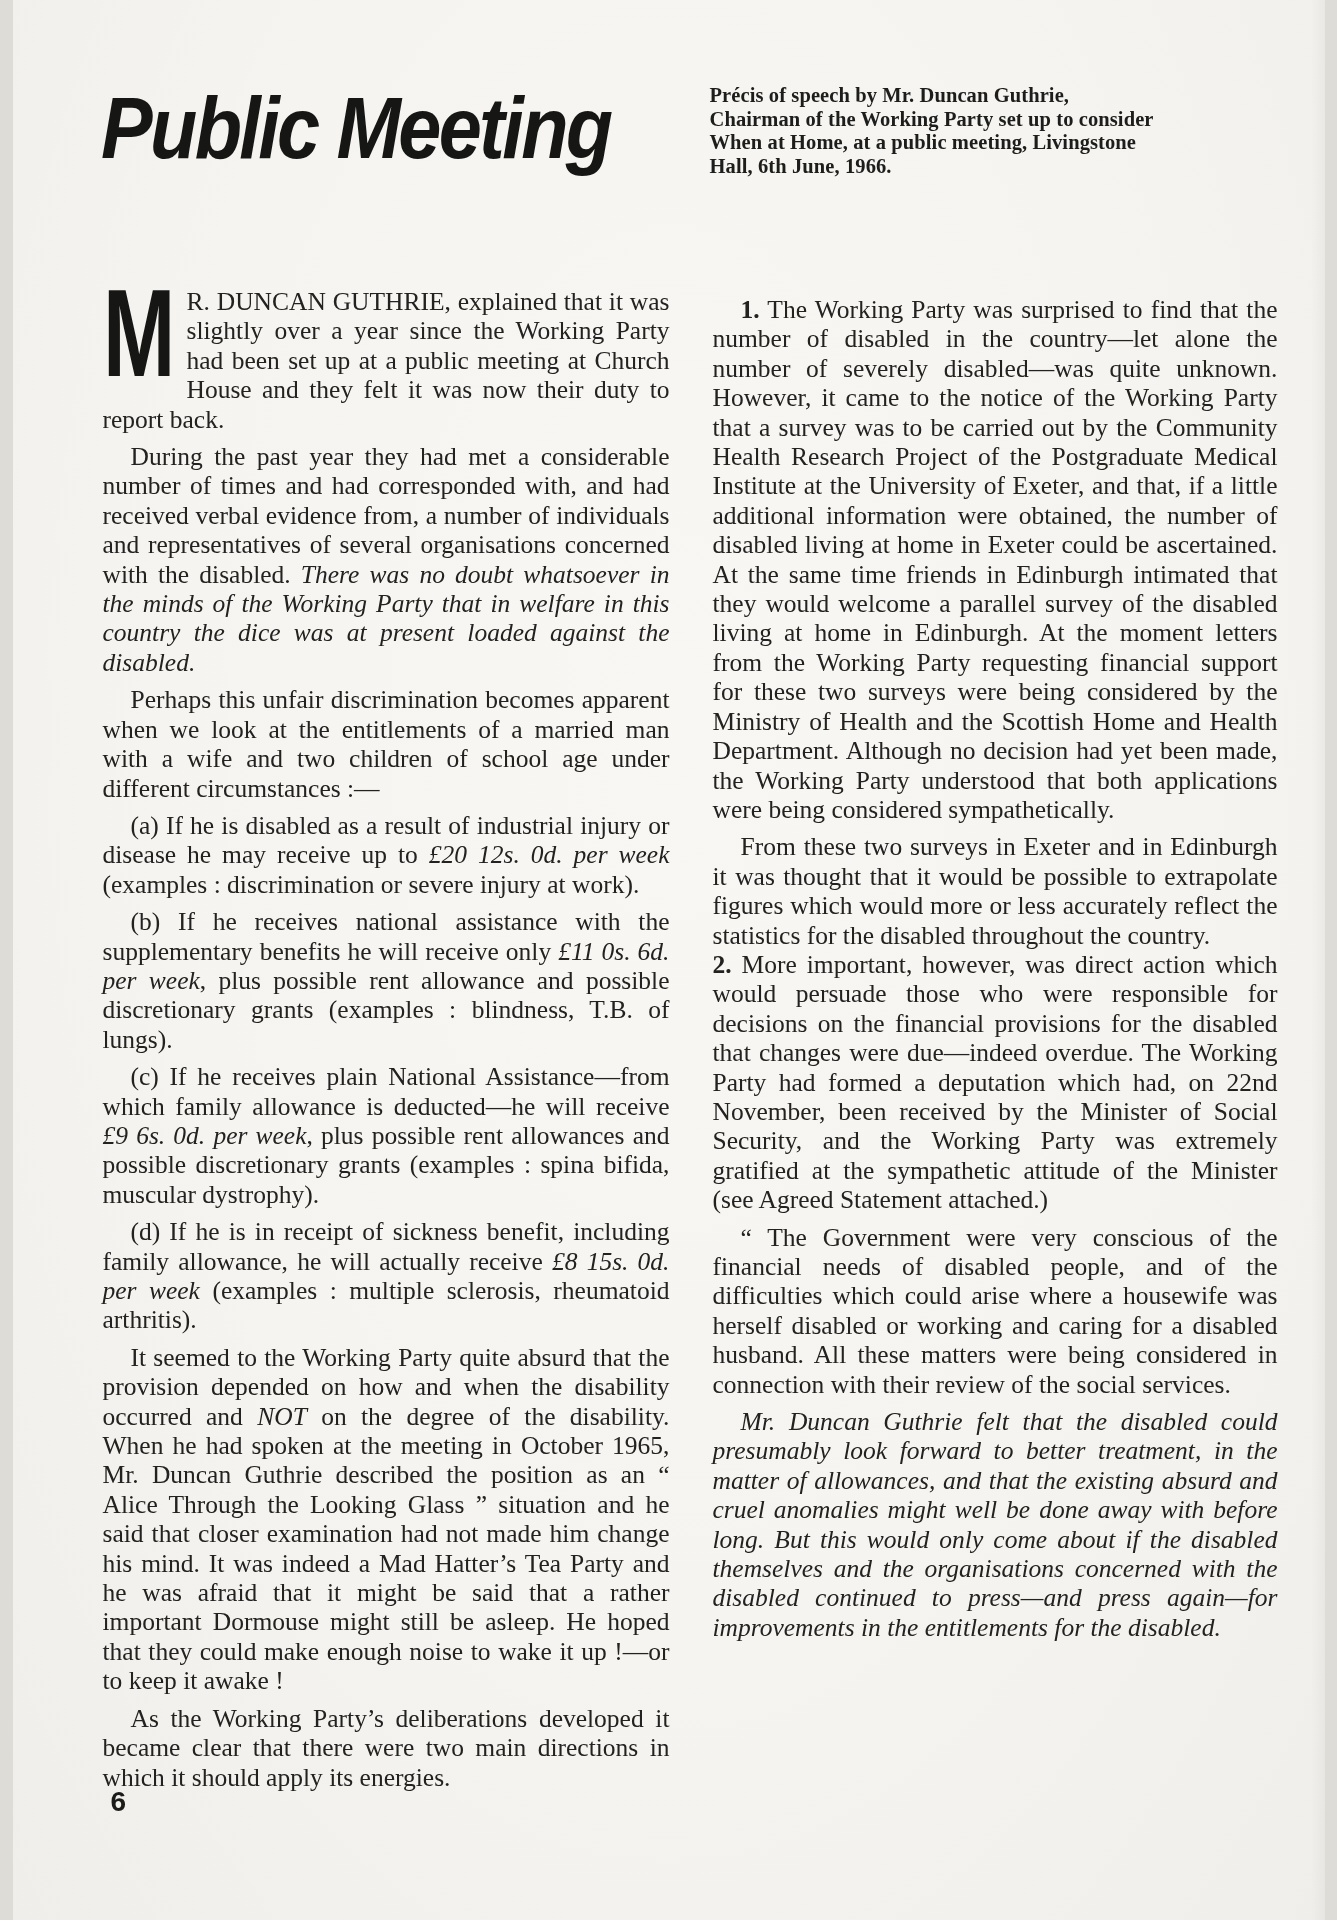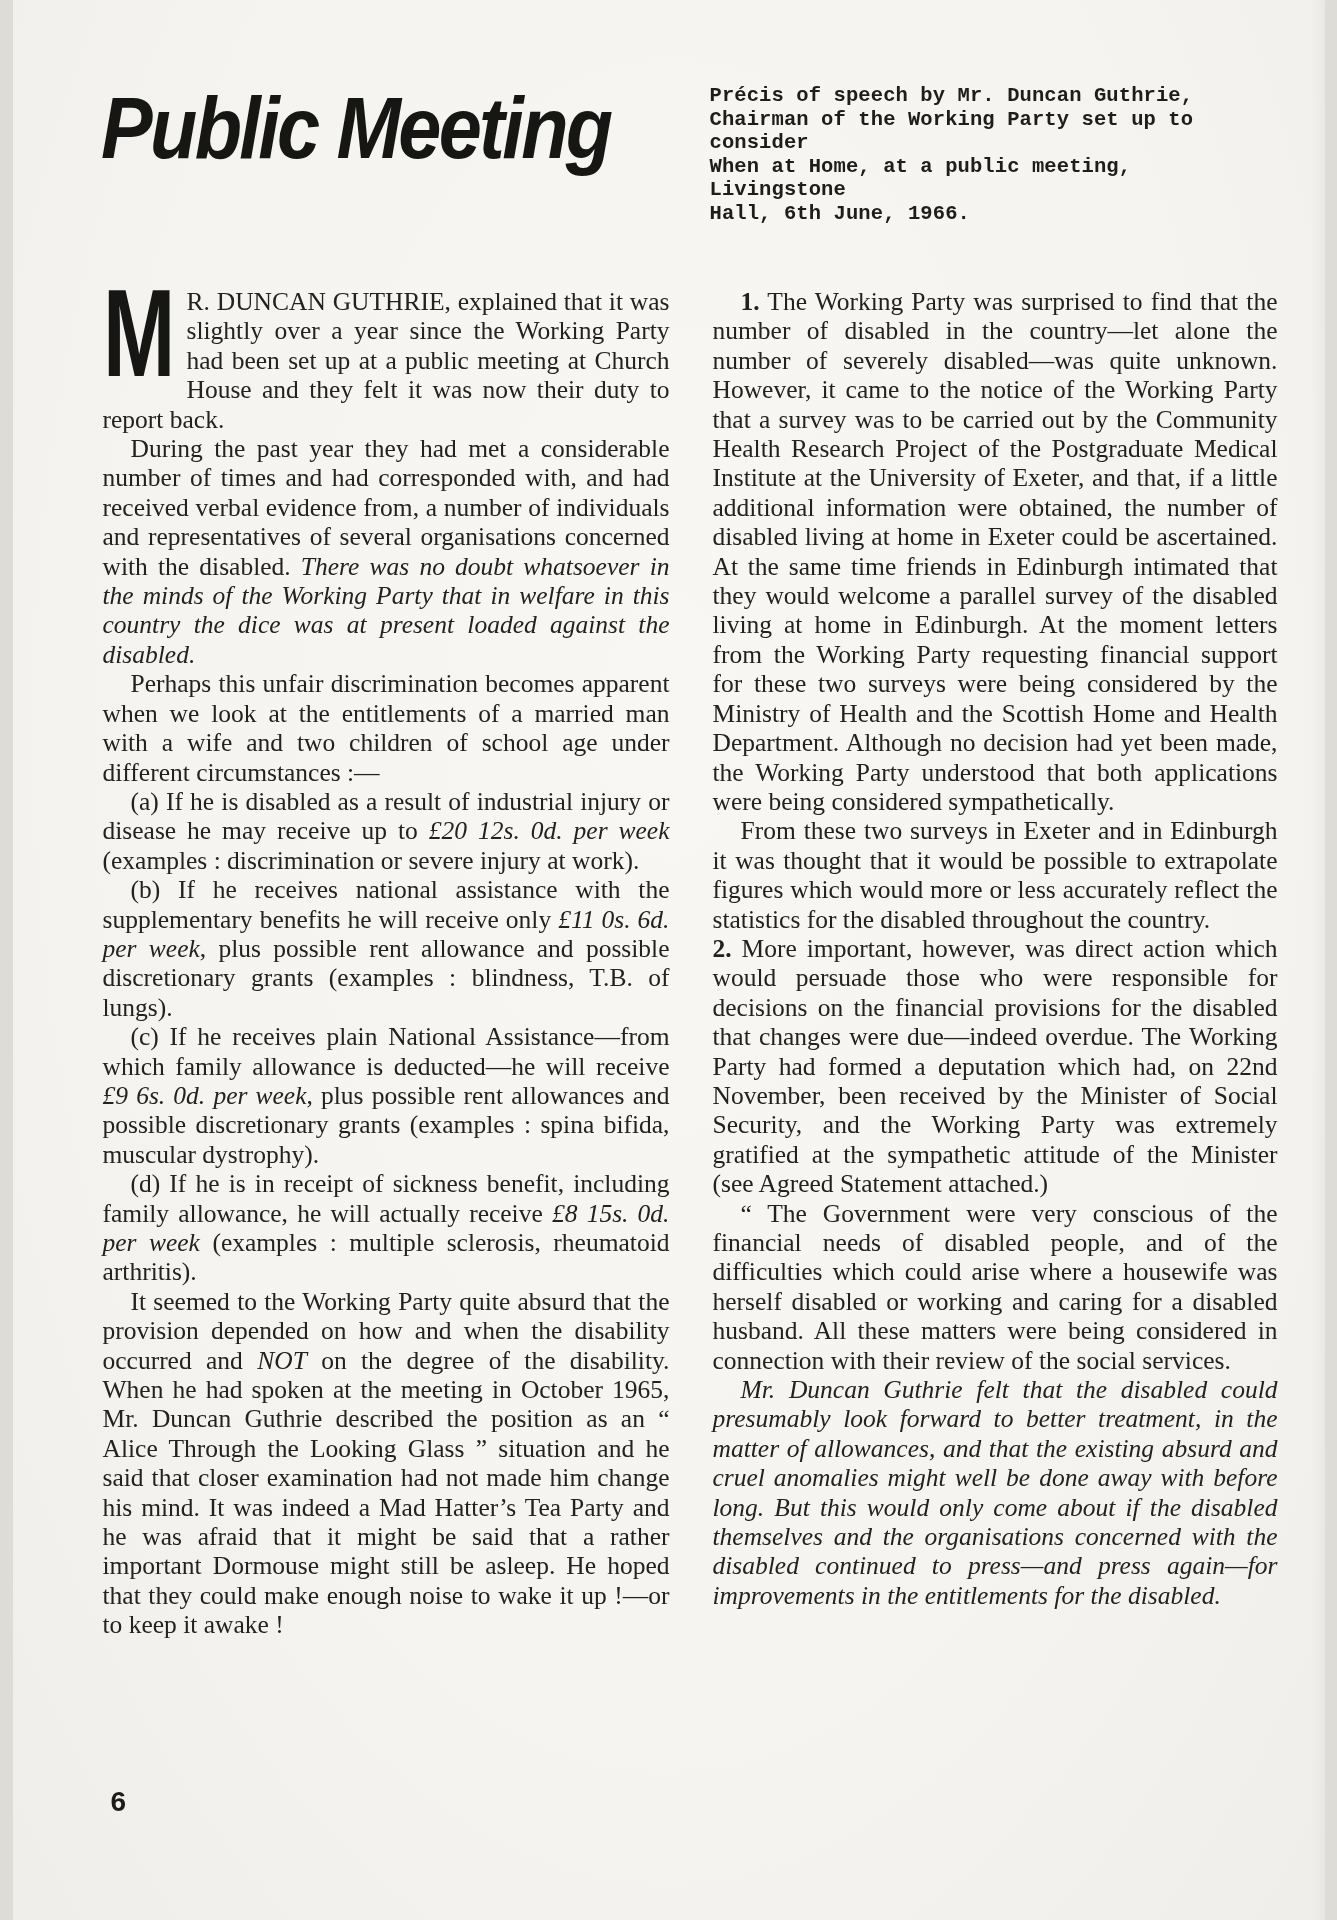--- a/index.html
+++ b/index.html
@@ -30,42 +30,42 @@
     color: #161615;
     white-space: nowrap;
     transform: scaleX(0.88);
     transform-origin: 0 50%;
   }
   .precis {
     position: absolute;
     left: 697px;
     top: 84px;
     width: 560px;
-    font-family: Liberation Mono, monospace;
+    font-family: Liberation Serif, serif;
     font-weight: 700;
     font-size: 20.5px;
     line-height: 23.5px;
     color: #1d1d1c;
     letter-spacing: 0.1px;
   }
   .column {
     position: absolute;
     top: 287px;
     font-family: "Liberation Serif", serif;
     font-size: 25.5px;
     line-height: 29.4px;
     color: #232221;
   }
   .column-left  { left: 90px;  width: 567px; }
   .column-right { left: 700px; width: 565px; }
   .para {
     margin: 0;
     text-align: justify;
   }
-  .para.indent { text-indent: 28px; }
+  .para.indent { text-indent: 28px; margin-top: 8px; }
   .it { font-style: italic; }
   .bd { font-weight: 700; }
   .dropcap {
     float: left;
     width: 72px;
     height: 89px;
     margin: 3px 12px 0 0;
     font-family: "Liberation Sans", sans-serif;
     font-weight: 700;
     font-size: 124px;
@@ -109,20 +109,21 @@
 
   <div class="column column-left">
       <p class="para"><span class="dropcap">M</span><span class="">R. DUNCAN GUTHRIE, explained that it was slightly over a year since the Working Party had been set up at a public meeting at Church House and they felt it was now their duty to report back.</span></p>
       <p class="para indent"><span class="">During the past year they had met a considerable number of times and had corresponded with, and had received verbal evidence from, a number of individuals and representatives of several organisations concerned with the disabled. </span><span class="it">There was no doubt whatsoever in the minds of the Working Party that in welfare in this country the dice was at present loaded against the disabled.</span></p>
       <p class="para indent"><span class="">Perhaps this unfair discrimination becomes apparent when we look at the entitlements of a married man with a wife and two children of school age under different circumstances :—</span></p>
       <p class="para indent"><span class="">(a) If he is disabled as a result of industrial injury or disease he may receive up to </span><span class="it">£20 12s. 0d. per week</span><span class=""> (examples :  discrimination or severe injury at work).</span></p>
       <p class="para indent"><span class="">(b) If he receives national assistance with the supplementary benefits he will receive only </span><span class="it">£11 0s. 6d. per week</span><span class="">, plus possible rent allowance and possible discretionary grants (examples : blindness, T.B. of lungs).</span></p>
       <p class="para indent"><span class="">(c) If he receives plain National Assistance—from which family allowance is deducted—he will receive </span><span class="it">£9 6s. 0d. per week</span><span class="">, plus possible rent allowances and possible discretionary grants (examples :  spina bifida, muscular dystrophy).</span></p>
       <p class="para indent"><span class="">(d) If he is in receipt of sickness benefit, including family allowance, he will actually receive </span><span class="it">£8 15s. 0d. per week</span><span class=""> (examples : multiple sclerosis, rheumatoid arthritis).</span></p>
       <p class="para indent"><span class="">It seemed to the Working Party quite absurd that the provision depended on how and when the disability occurred and </span><span class="it">NOT</span><span class=""> on the degree of the disability.  When he had spoken at the meeting in October 1965, Mr. Duncan Guthrie described the position as an “ Alice Through the Looking Glass ” situation and he said that closer examination had not made him change his mind.  It was indeed a Mad Hatter’s Tea Party and he was afraid that it might be said that a rather important Dormouse might still be asleep.  He hoped that they could make enough noise to wake it up !—or to keep it awake !</span></p>
+      <p class="para indent"><span class="">As the Working Party’s deliberations developed it became clear that there were two main directions in which it should apply its energies.</span></p>
     </div>
 
   <div class="column column-right">
       <p class="para indent"><span class="bd">1.</span><span class=""> The Working Party was surprised to find that the number of disabled in the country—let alone the number of severely disabled—was quite unknown.  However, it came to the notice of the Working Party that a survey was to be carried out by the Community Health Research Project of the Postgraduate Medical Institute at the University of Exeter, and that, if a little additional information were obtained, the number of disabled living at home in Exeter could be ascertained.  At the same time friends in Edinburgh intimated that they would welcome a parallel survey of the disabled living at home in Edinburgh.  At the moment letters from the Working Party requesting financial support for these two surveys were being considered by the Ministry of Health and the Scottish Home and Health Department.  Although no decision had yet been made, the Working Party understood that both applications were being considered sympathetically.</span></p>
       <p class="para indent"><span class="">From these two surveys in Exeter and in Edinburgh it was thought that it would be possible to extrapolate figures which would more or less accurately reflect the statistics for the disabled throughout the country.</span></p>
       <p class="para"><span class="bd">2.</span><span class=""> More important, however, was direct action which would persuade those who were responsible for decisions on the financial provisions for the disabled that changes were due—indeed overdue. The Working Party had formed a deputation which had, on 22nd November, been received by the Minister of Social Security, and the Working Party was extremely gratified at the sympathetic attitude of the Minister (see Agreed Statement attached.)</span></p>
       <p class="para indent"><span class="">“ The Government were very conscious of the financial needs of disabled people, and of the difficulties which could arise where a housewife was herself disabled or working and caring for a disabled husband.  All these matters were being considered in connection with their review of the social services.</span></p>
       <p class="para indent"><span class="it">Mr. Duncan Guthrie felt that the disabled could presumably look forward to better treatment, in the matter of allowances, and that the existing absurd and cruel anomalies might well be done away with before long.  But this would only come about if the disabled themselves and the organisations concerned with the disabled continued to press—and press again—for improvements in the entitlements for the disabled.</span></p>
     </div>
 

